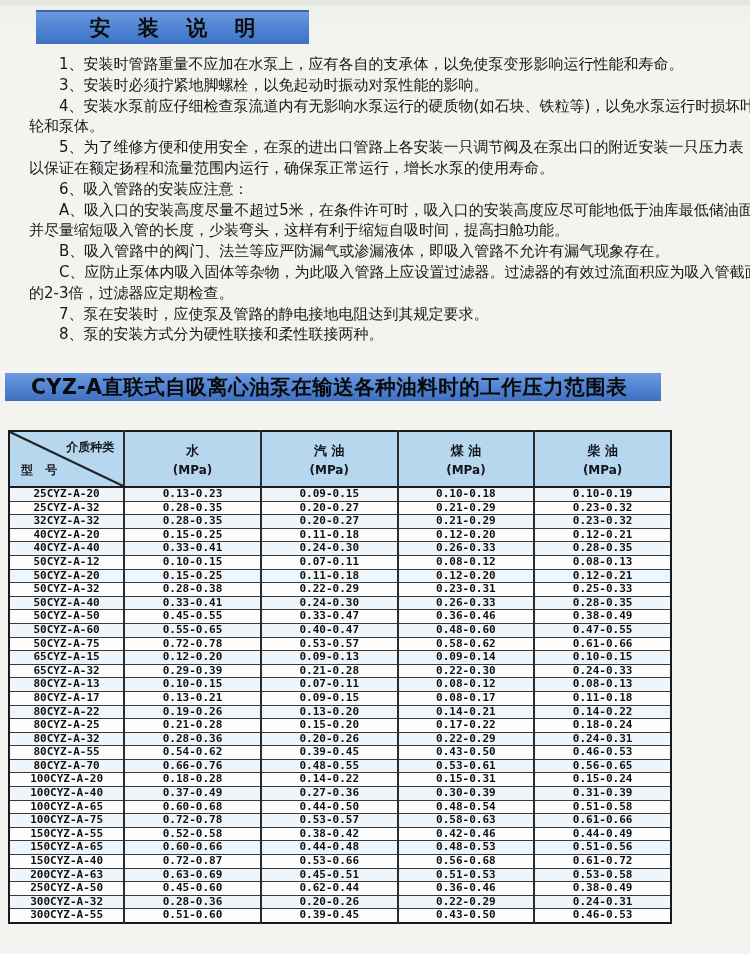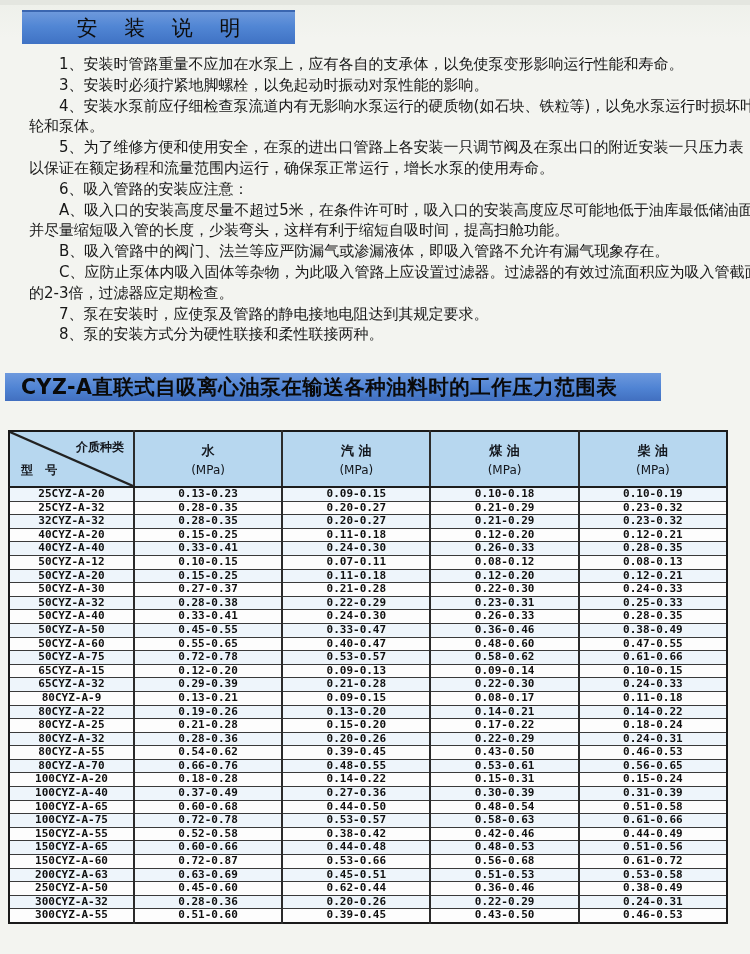--- a/index.html
+++ b/index.html
@@ -12,56 +12,56 @@
   .page {
     position: relative;
     width: 750px;
     height: 954px;
     background: linear-gradient(180deg, #eef0ea 0%, #f3f4f0 4%, #f3f4f0 100%);
     overflow: hidden;
   }
   
   .bar1 {
     position: absolute;
-    left: 22px; top: 10px;
+    left: 36px; top: 10px;
     width: 273px; height: 34px;
     background: linear-gradient(180deg, #6d99dc 0%, #5186d4 45%, #3f72c4 100%);
     border-top: 2px solid #3a66b0;
     display: flex; align-items: center; justify-content: center;
-    font-size: 21px; font-weight: normal; color: #0d0d0d;
+    font-size: 21px; font-weight: bold; color: #0d0d0d;
     letter-spacing: 10px; text-indent: 10px;
   }
   .bar2 {
     position: absolute;
     left: 5px; top: 373px;
     width: 656px; height: 28px;
     background: linear-gradient(180deg, #6e9ade 0%, #4f83d3 55%, #416fc0 100%);
     display: flex; align-items: center;
-    padding-left: 16px;
+    padding-left: 26px;
     font-size: 20.5px; font-weight: bold; color: #0a0a0a;
     letter-spacing: 0.5px;
     white-space: nowrap;
   }
   
   .instructions {
     position: absolute;
     left: 5px; top: 54px;
     width: 741px;
     font-size: 15px;
     line-height: 20.8px;
     font-weight: 400;
     color: #171717;
     margin-left: 24px;
   }
   .instructions p { text-indent: 2em; }
   
   .table-wrap {
     position: absolute;
     left: 8px; top: 430px;
-    width: 720px;
+    width: 664px;
   }
   table {
     width: 100%;
     border-collapse: collapse;
     table-layout: fixed;
     background: #fdfdfd;
     border: 2px solid #1a1a1a;
   }
   col.c-model { width: 17.4%; }
   col.c-val   { width: 20.65%; }
@@ -70,21 +70,21 @@
   thead th {
     height: 56px;
     background: #b7d7ef;
     font-size: 13px;
     font-weight: bold;
     color: #13161c;
     text-align: center;
     vertical-align: middle;
     border-bottom: 2px solid #1d1d1d;
   }
-  thead .unit { font-size: 12px; font-weight: normal; margin-top: 3px; }
+  thead .unit { font-size: 12px; font-weight: bold; margin-top: 3px; }
   th.corner { position: relative; padding: 0; }
   th.corner svg { position: absolute; left: 0; top: 0; width: 100%; height: 100%; display: block; }
   .c-top { position: absolute; top: 7px; right: 9px; font-size: 12px; font-weight: bold; }
   .c-bot { position: absolute; bottom: 7px; left: 11px; font-size: 12px; font-weight: bold; letter-spacing: 4px; }
   tbody td {
     height: 12.4px;
     line-height: 12.6px;
     font-size: 11px;
     font-weight: 600;
     font-family: "DejaVu Sans Mono", monospace;
@@ -208,27 +208,20 @@
             <td>0.08-0.13</td>
           </tr>
           <tr>
             <td>50CYZ-A-20</td>
             <td>0.15-0.25</td>
             <td>0.11-0.18</td>
             <td>0.12-0.20</td>
             <td>0.12-0.21</td>
           </tr>
           <tr>
-            <td>50CYZ-A-30</td>
-            <td>0.27-0.37</td>
-            <td>0.21-0.28</td>
-            <td>0.22-0.30</td>
-            <td>0.24-0.33</td>
-          </tr>
-          <tr>
             <td>50CYZ-A-32</td>
             <td>0.28-0.38</td>
             <td>0.22-0.29</td>
             <td>0.23-0.31</td>
             <td>0.25-0.33</td>
           </tr>
           <tr>
             <td>50CYZ-A-40</td>
             <td>0.33-0.41</td>
             <td>0.24-0.30</td>
@@ -264,21 +257,28 @@
             <td>0.10-0.15</td>
           </tr>
           <tr>
             <td>65CYZ-A-32</td>
             <td>0.29-0.39</td>
             <td>0.21-0.28</td>
             <td>0.22-0.30</td>
             <td>0.24-0.33</td>
           </tr>
           <tr>
-            <td>80CYZ-A-9</td>
+            <td>80CYZ-A-13</td>
+            <td>0.10-0.15</td>
+            <td>0.07-0.11</td>
+            <td>0.08-0.12</td>
+            <td>0.08-0.13</td>
+          </tr>
+          <tr>
+            <td>80CYZ-A-17</td>
             <td>0.13-0.21</td>
             <td>0.09-0.15</td>
             <td>0.08-0.17</td>
             <td>0.11-0.18</td>
           </tr>
           <tr>
             <td>80CYZ-A-22</td>
             <td>0.19-0.26</td>
             <td>0.13-0.20</td>
             <td>0.14-0.21</td>
@@ -348,21 +348,21 @@
             <td>0.44-0.49</td>
           </tr>
           <tr>
             <td>150CYZ-A-65</td>
             <td>0.60-0.66</td>
             <td>0.44-0.48</td>
             <td>0.48-0.53</td>
             <td>0.51-0.56</td>
           </tr>
           <tr>
-            <td>150CYZ-A-60</td>
+            <td>150CYZ-A-40</td>
             <td>0.72-0.87</td>
             <td>0.53-0.66</td>
             <td>0.56-0.68</td>
             <td>0.61-0.72</td>
           </tr>
           <tr>
             <td>200CYZ-A-63</td>
             <td>0.63-0.69</td>
             <td>0.45-0.51</td>
             <td>0.51-0.53</td>

